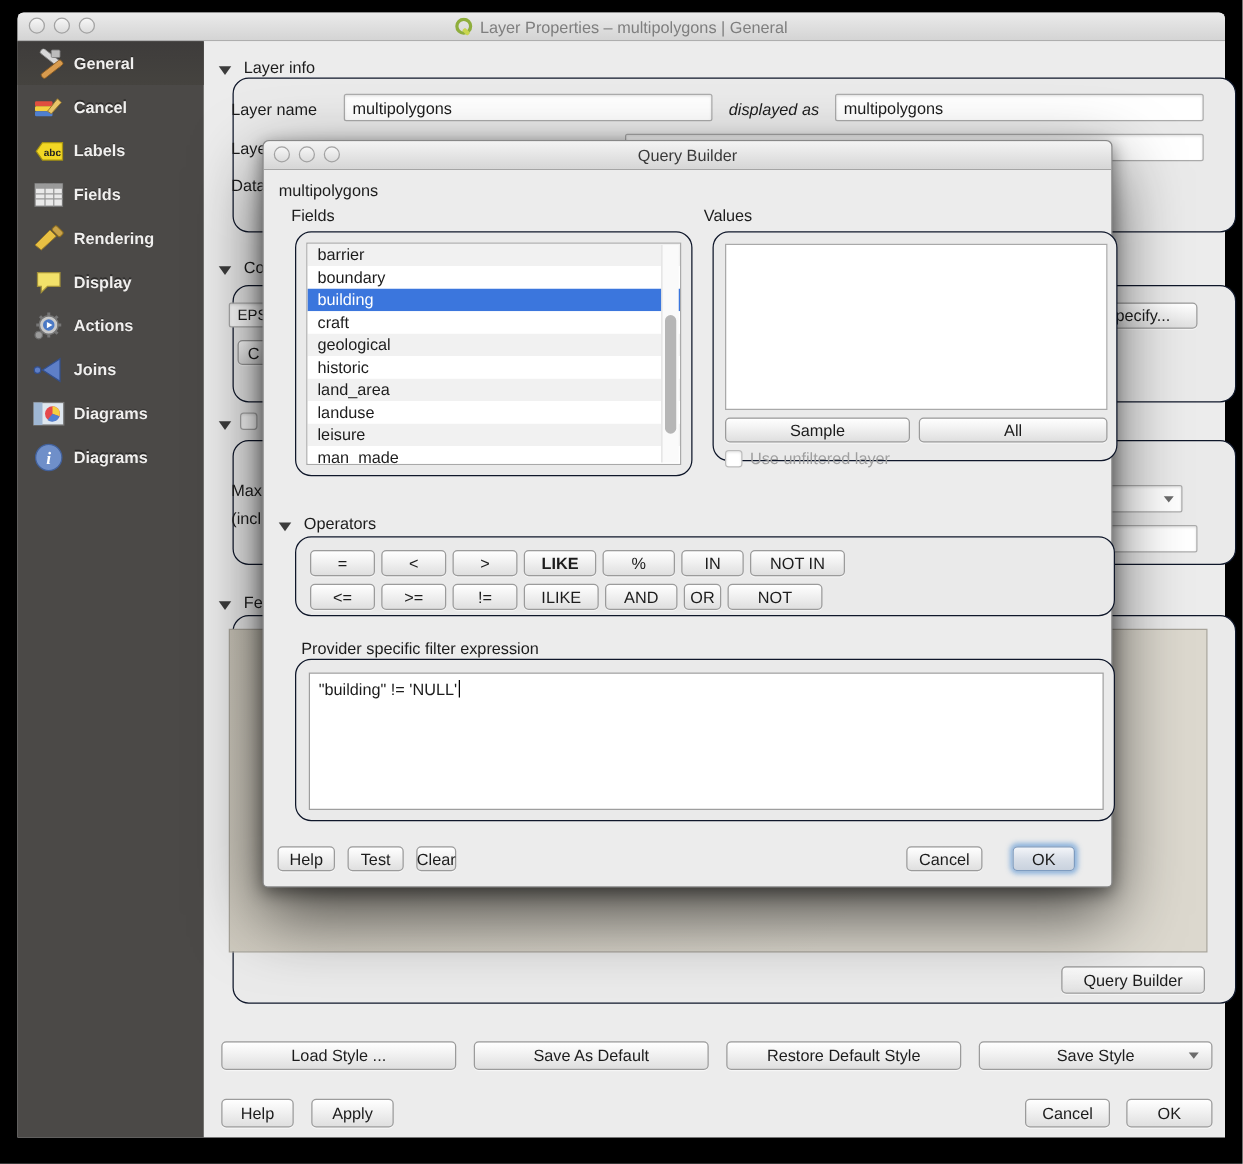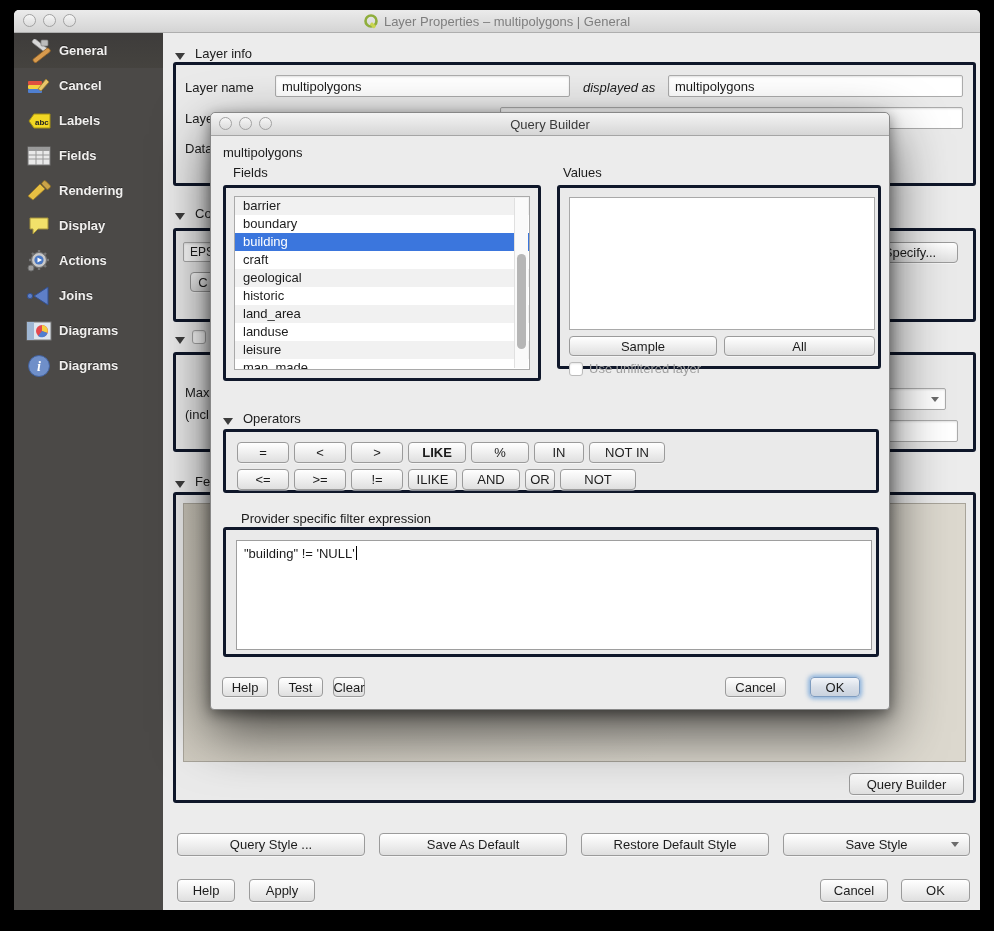--- a/index.html
+++ b/index.html
@@ -23,21 +23,21 @@
   .sidebar{position:absolute;left:0;top:23px;bottom:0;width:149px;background:#4b4947;}
   .side-item{position:relative;height:35px;display:flex;align-items:center;cursor:default;}
   .side-item.selected{background:linear-gradient(#3e3c3b,#45433f);}
   .side-icon{width:28px;height:26px;margin-left:11px;display:inline-flex;align-items:center;justify-content:center;}
   .side-label{margin-left:6px;color:#f0efee;font-weight:700;font-size:13px;
     text-shadow:0 -1px 0 rgba(0,0,0,.4);}
   
   .lbl{position:absolute;white-space:nowrap;}
   .tri{display:inline-block;width:0;height:0;border-left:5px solid transparent;
     border-right:5px solid transparent;border-top:7px solid #3c3c3c;vertical-align:middle;}
-  .gbx{position:absolute;border:3px solid #0f172a;border-radius:3px;background:#eaeaea;box-sizing:border-box;}
+  .gbx{position:absolute;border:1px solid #0f172a;border-radius:13px;background:#eaeaea;box-sizing:border-box;margin-left:13px;}
   .input{position:absolute;background:#fff;border:1px solid #ababab;border-radius:2px;
     box-shadow:inset 0 1px 2px rgba(0,0,0,.12);box-sizing:border-box;
     display:flex;align-items:center;padding:0 6px;overflow:hidden;white-space:nowrap;}
   .btn{position:absolute;border:1px solid #9b9b9b;border-radius:4px;
     background:linear-gradient(#ffffff,#f1f1f1 45%,#dfdfdf);
     display:flex;align-items:center;justify-content:center;font-size:13px;color:#1c1c1c;
     box-sizing:border-box;box-shadow:0 1px 0 rgba(255,255,255,.5);cursor:default;}
   .btn.focused{border-color:#7e9cc0;background:linear-gradient(#f3f5f9,#d9dfe8 50%,#c9d2de);
     box-shadow:0 0 4px 2px rgba(110,160,215,.75);}
   .chk{position:absolute;width:14px;height:14px;background:#fff;border:1px solid #aaa;
@@ -243,21 +243,21 @@
 
   <div class="lbl" style="left:161px;top:466px;"><span class="tri"></span></div>
   <div class="lbl" style="left:181px;top:464px;">Fea</div>
   <div class="gbx" style="left:159px;top:482px;width:803px;height:311px;"></div>
   <div class="beige" style="left:169px;top:493px;width:783px;height:259px;"></div>
   <div class="btn" style="left:835px;top:763px;width:115px;height:22px;">
       <span>Query Builder</span>
     </div>
 
   <div class="btn" style="left:163px;top:823px;width:188px;height:23px;">
-      <span>Query Style ...</span>
+      <span>Load Style ...</span>
     </div>
   <div class="btn" style="left:365px;top:823px;width:188px;height:23px;">
       <span>Save As Default</span>
     </div>
   <div class="btn" style="left:567px;top:823px;width:188px;height:23px;">
       <span>Restore Default Style</span>
     </div>
   <div class="btn" style="left:769px;top:823px;width:187px;height:23px;">
     <span>Save Style</span>
     <span class="combo-arrow" style="position:absolute;right:10px;"></span>
@@ -334,21 +334,21 @@
         <div class="btn op-btn" style="width: 52px;">&gt;</div>
         <div class="btn op-btn" style="width: 58px; font-weight: bold;">LIKE</div>
         <div class="btn op-btn" style="width: 58px;">%</div>
         <div class="btn op-btn" style="width: 50px;">IN</div>
         <div class="btn op-btn" style="width: 76px;">NOT IN</div>
       </div>
     <div class="op-row" style="top:37px;">
         <div class="btn op-btn" style="width: 52px;">&lt;=</div>
         <div class="btn op-btn" style="width: 52px;">&gt;=</div>
         <div class="btn op-btn" style="width: 52px;">!=</div>
-        <div class="btn op-btn" style="width: 49px;">ILIKE</div>
+        <div class="btn op-btn" style="width: 60px;">ILIKE</div>
         <div class="btn op-btn" style="width: 58px;">AND</div>
         <div class="btn op-btn" style="width: 30px;">OR</div>
         <div class="btn op-btn" style="width: 76px;">NOT</div>
       </div>
   </div>
 
   <div class="lbl" style="left:30px;top:398px;">Provider specific filter expression</div>
   <div class="gbx" style="left:12px;top:414px;width:656px;height:130px;">
     <div style="position:absolute;left:10px;top:10px;width:636px;height:110px;background:#fff;border:1px solid #9e9e9e;box-sizing:border-box;padding:5px 7px;font-size:13px;">
       <span>"building" != 'NULL'</span><span class="caret"></span>

